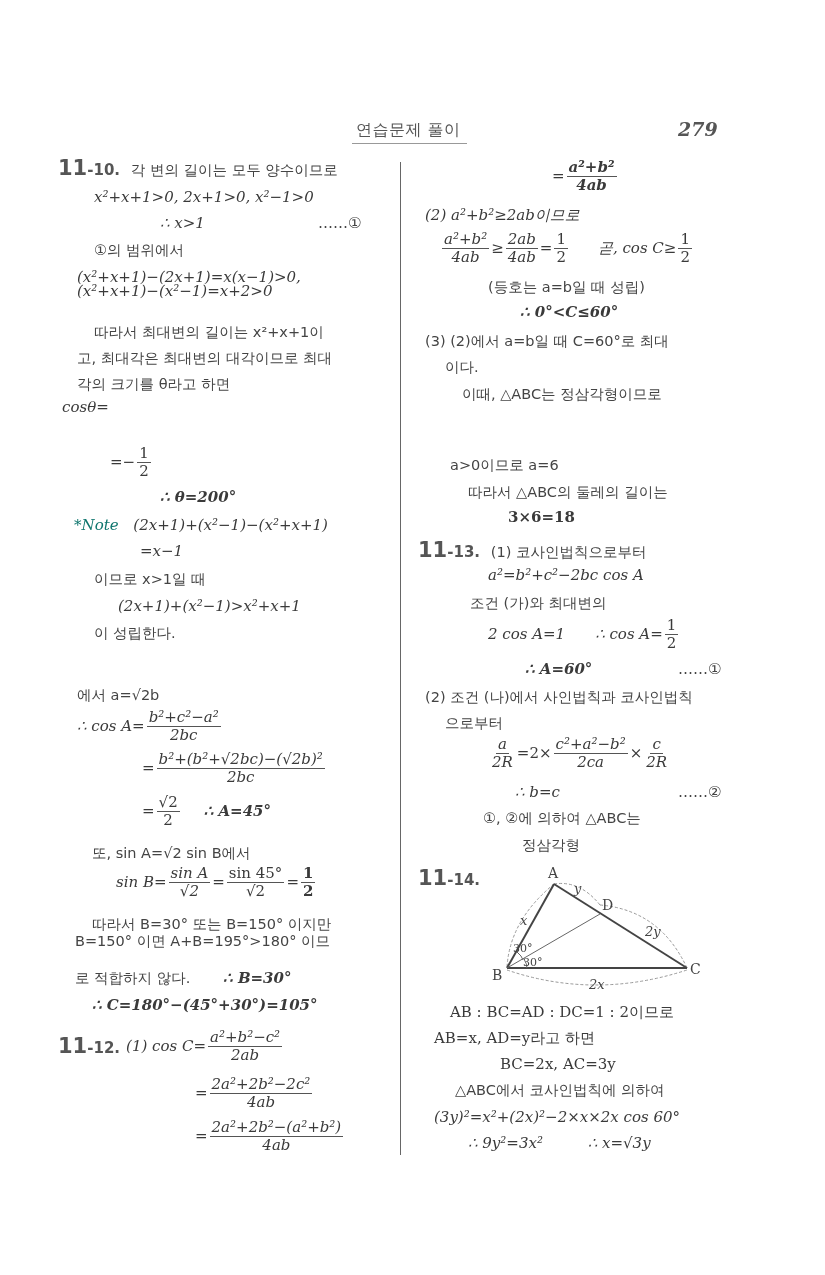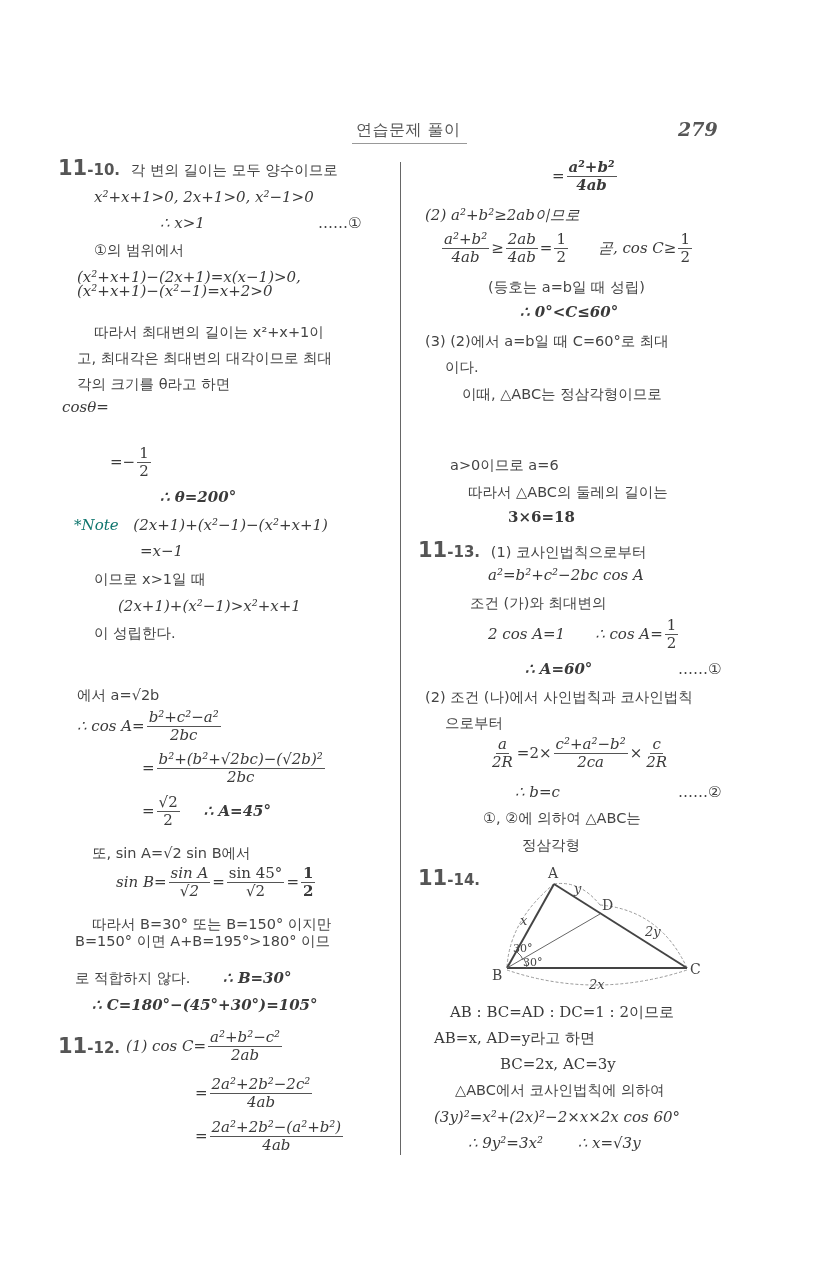--- a/index.html
+++ b/index.html
@@ -261,15 +261,15 @@
     <text x="23" y="92" font-size="11">30°</text>
     <text x="33" y="106" font-size="11">30°</text>
   </svg>
   <div class="line math" style="left:50px;top:1005px;">AB : BC=AD : DC=1 : 2이므로</div>
   <div class="line math" style="left:34px;top:1031px;text-align:center;">AB=x, AD=y라고 하면</div>
   <div class="line math" style="left:100px;top:1057px;">BC=2x, AC=3y</div>
   <div class="line kr" style="left:55px;top:1083px;">△ABC에서 코사인법칙에 의하여</div>
   <div class="line math it" style="left:34px;top:1110px;">(3y)²=x²+(2x)²−2×x×2x cos 60°</div>
   <div class="line math it" style="left:68px;top:1136px;">
     <span>∴ 9y²=3x²</span>
-    <span style="margin-left:30px;text-align:center;">∴ x=√3y</span>
+    <span style="margin-left:40px;text-align:center;">∴ x=√3y</span>
   </div>
 </div>
 
 </body></html>

